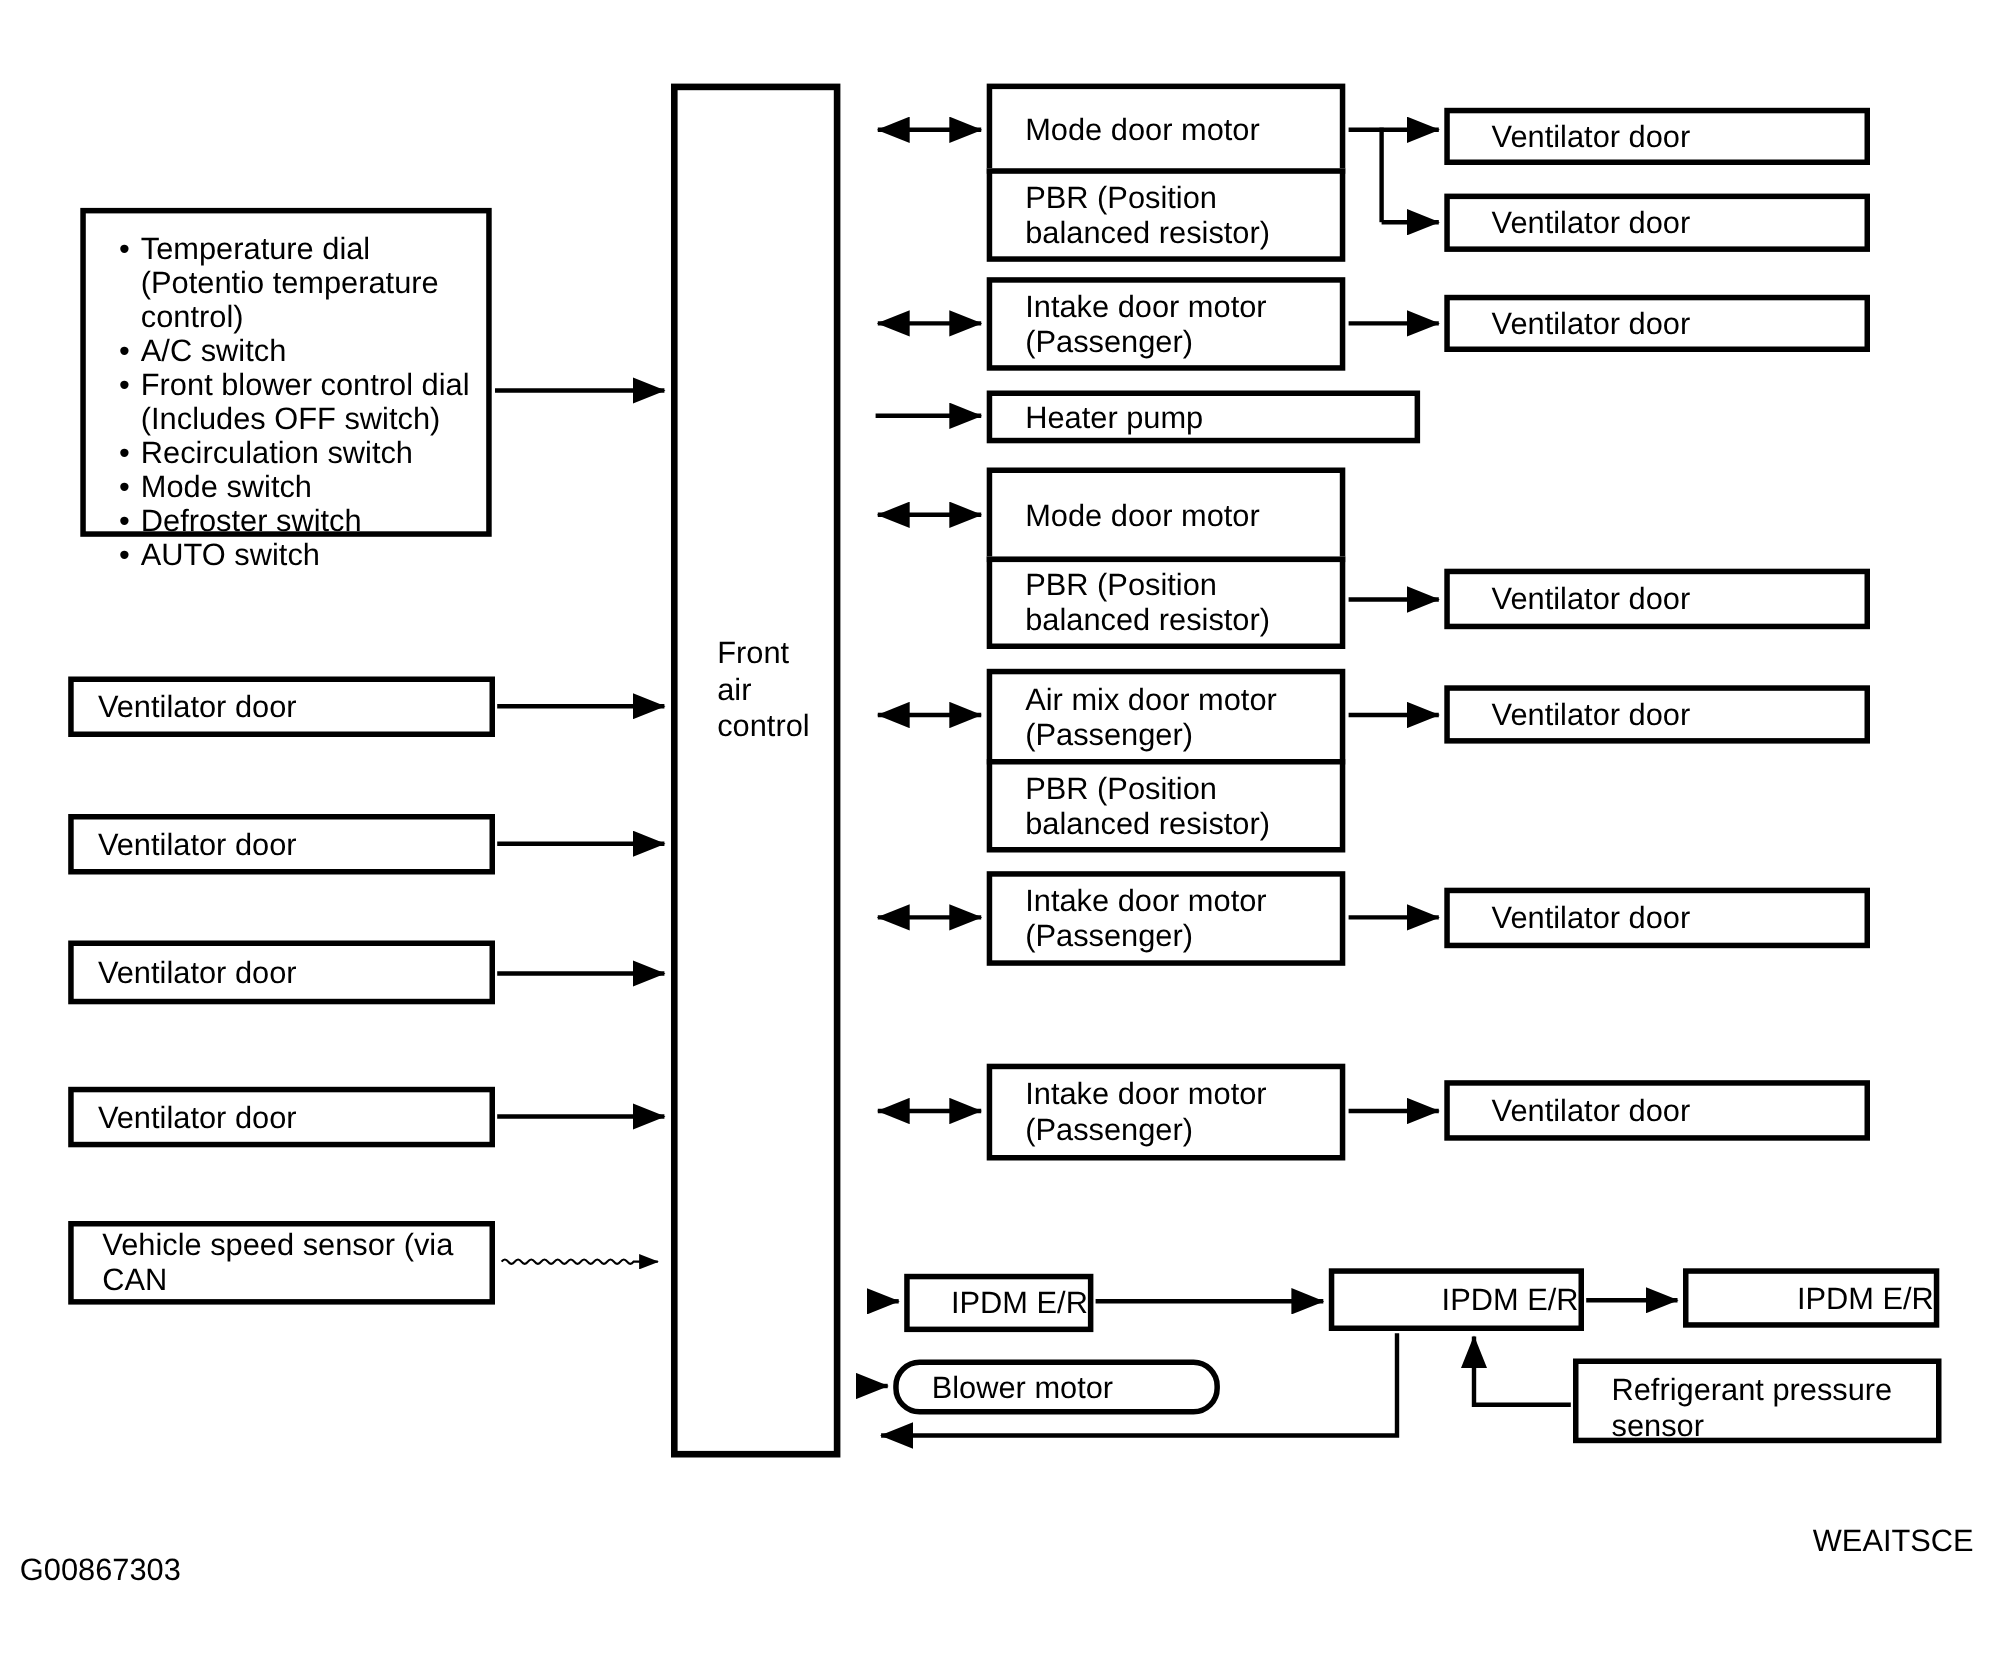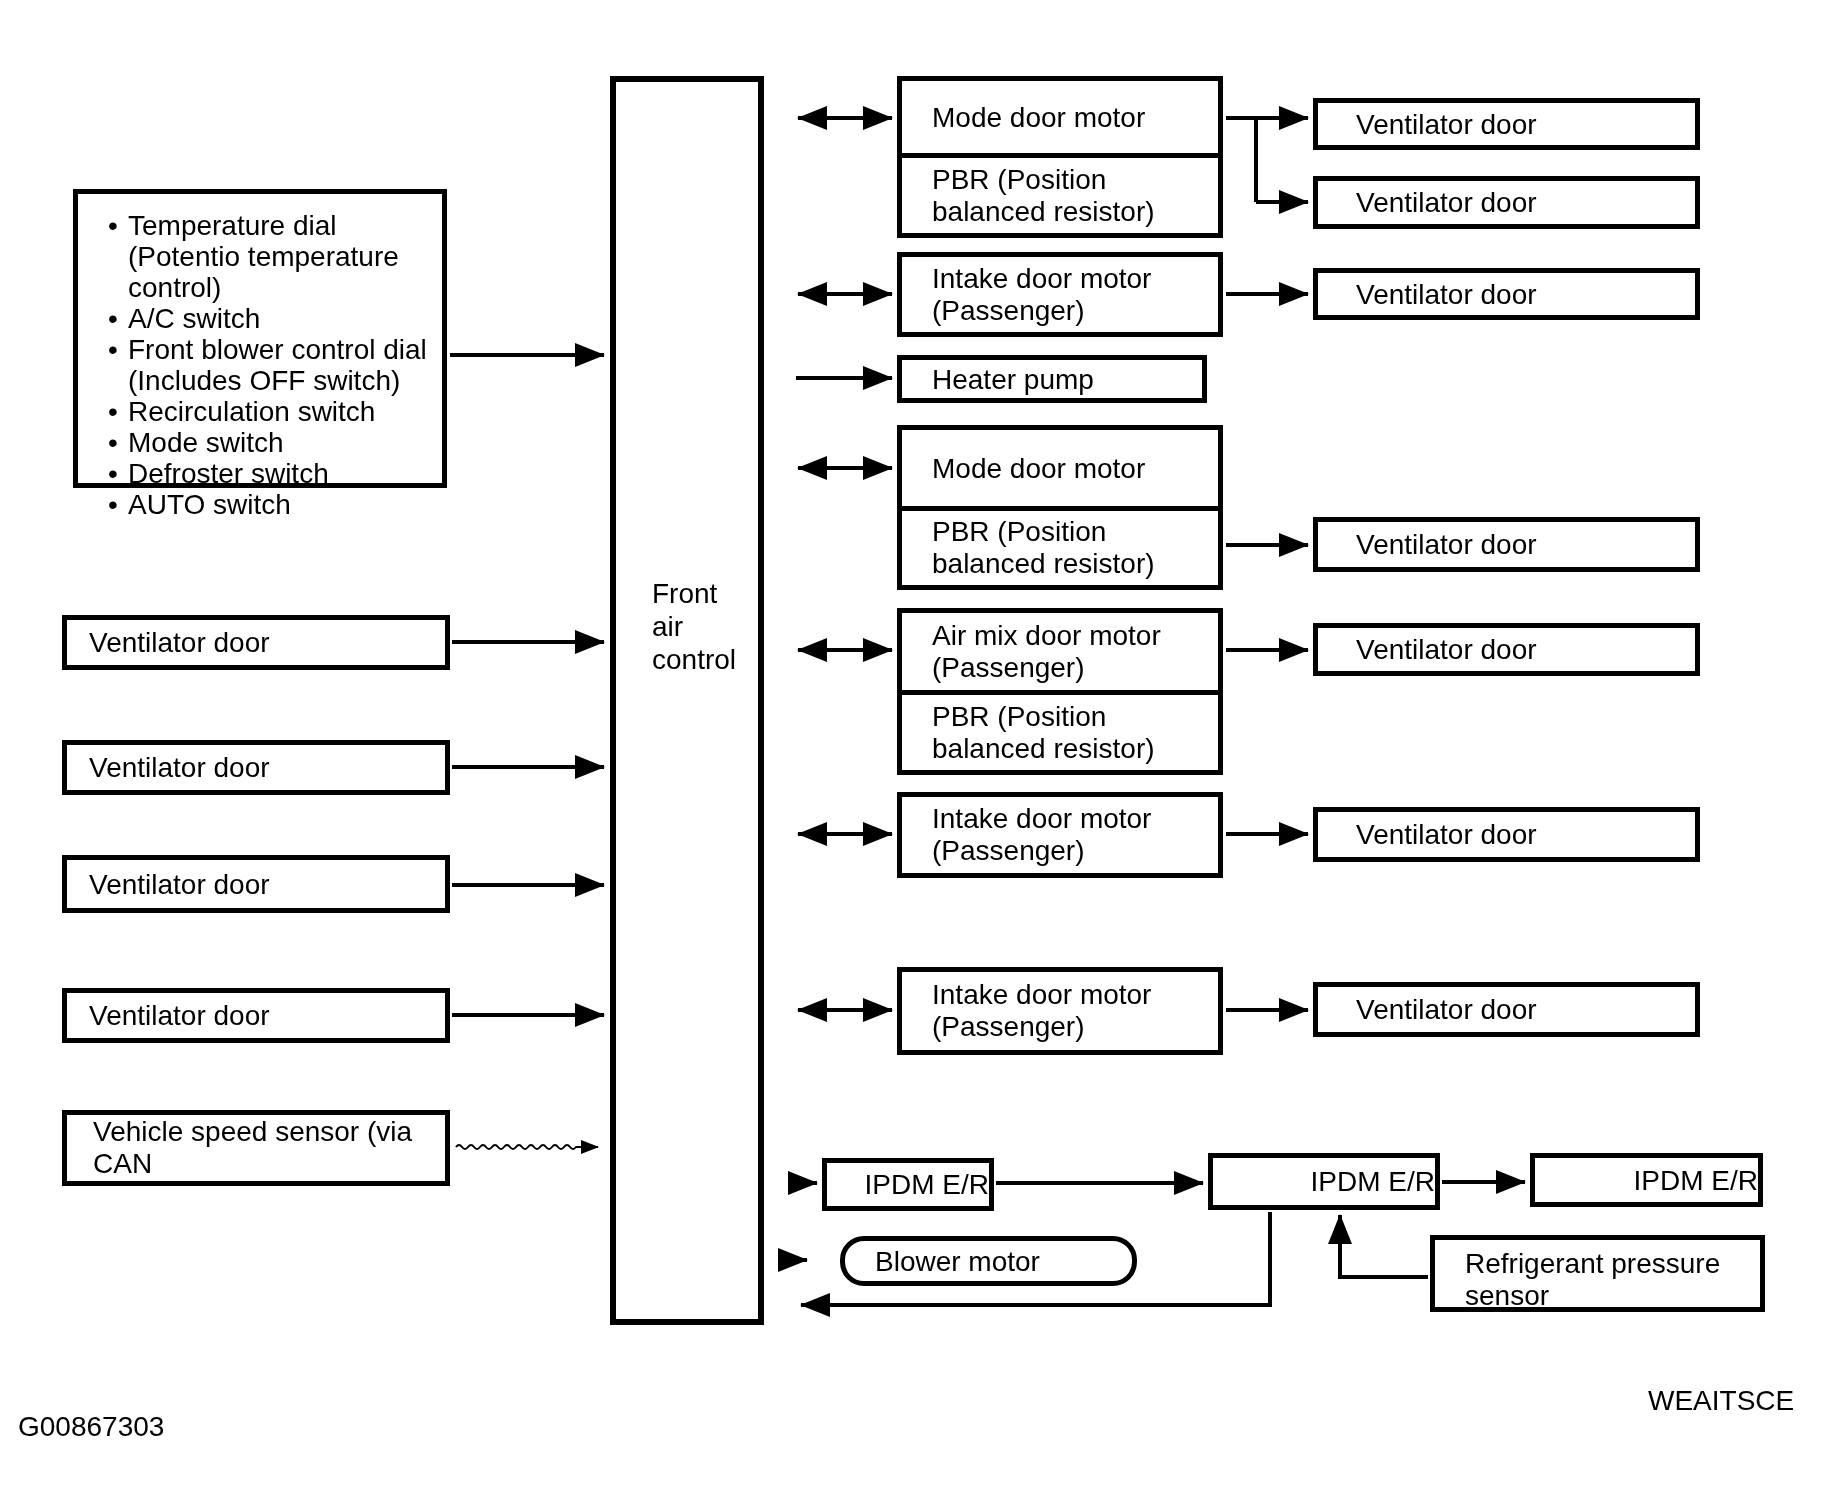--- a/index.html
+++ b/index.html
@@ -189,21 +189,21 @@
       <span>PBR (Position</span>
       <span>balanced resistor)</span>
     </div>
   </div>
   <div class="box padL" style="left:897px;top:252px;width:326px;height:85px;">
     <div class="lines">
       <span>Intake door motor</span>
       <span>(Passenger)</span>
     </div>
   </div>
-  <div class="box padL" style="left:897px;top:355px;width:310px;height:48px;">
+  <div class="box padL" style="left:897px;top:355px;width:394px;height:48px;">
     <span>Heater pump</span>
   </div>
   <div class="box padL" style="left:897px;top:425px;width:326px;height:86px;">
     <span>Mode door motor</span>
   </div>
   <div class="box padL" style="left:897px;top:506px;width:326px;height:84px;">
     <div class="lines">
       <span>PBR (Position</span>
       <span>balanced resistor)</span>
     </div>
@@ -257,21 +257,21 @@
 
   <div class="box ctr" style="left:822px;top:1158px;width:172px;height:53px;">
     <span>IPDM E/R</span>
   </div>
   <div class="box ctr" style="left:1208px;top:1153px;width:232px;height:57px;">
     <span>IPDM E/R</span>
   </div>
   <div class="box ctr" style="left:1530px;top:1153px;width:233px;height:54px;">
     <span>IPDM E/R</span>
   </div>
-  <div class="box padL" style="left:840px;top:1236px;width:297px;height:50px;border-radius:24px;">
+  <div class="box padL" style="left:812px;top:1236px;width:297px;height:50px;border-radius:24px;">
     <span>Blower motor</span>
   </div>
   <div class="box padL sensorbox" style="left:1430px;top:1235px;width:335px;height:77px;">
     <div class="lines">
       <span>Refrigerant pressure</span>
       <span>sensor</span>
     </div>
   </div>
 
   <div class="freetext" style="left:1648px;top:1366px;margin-top:20px;">WEAITSCE</div>

